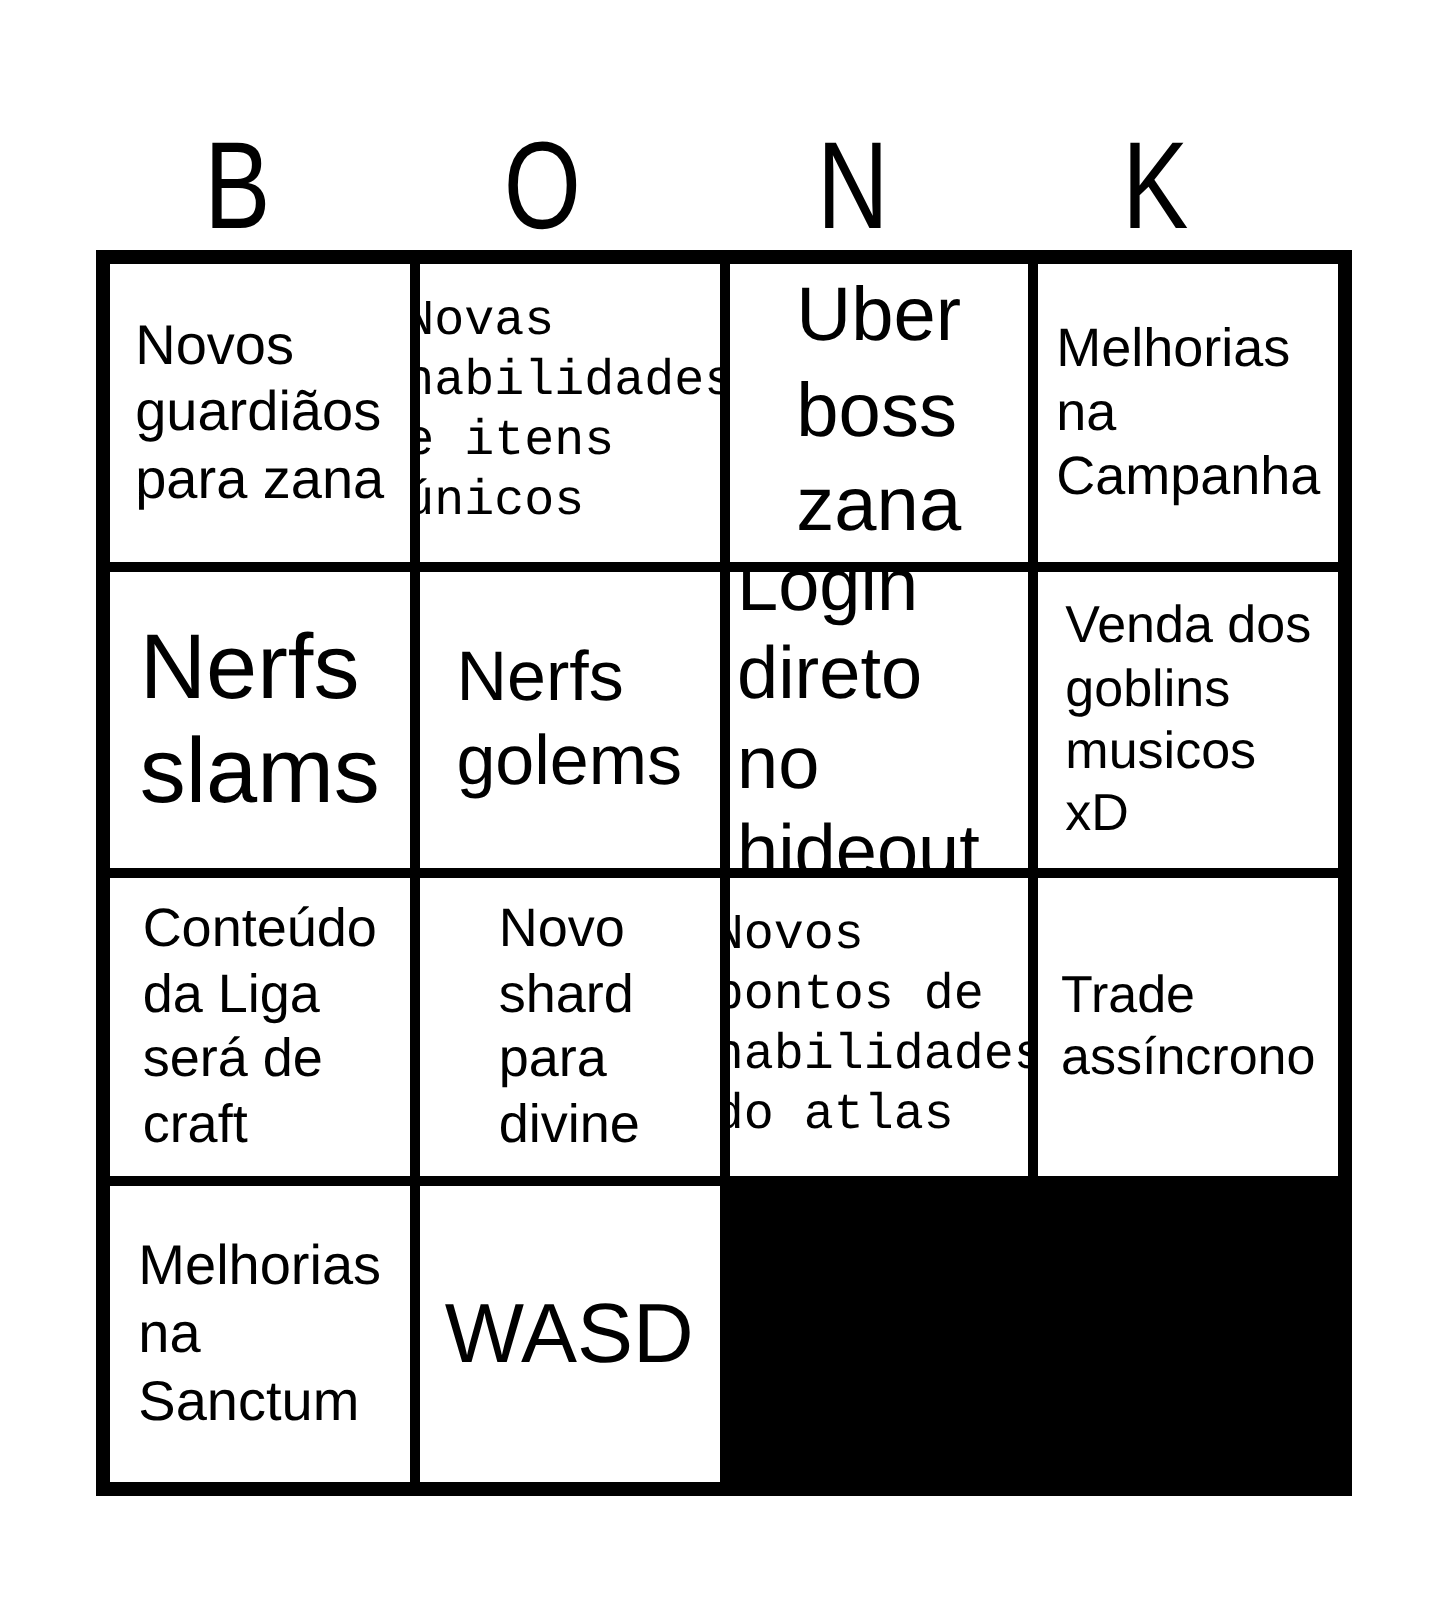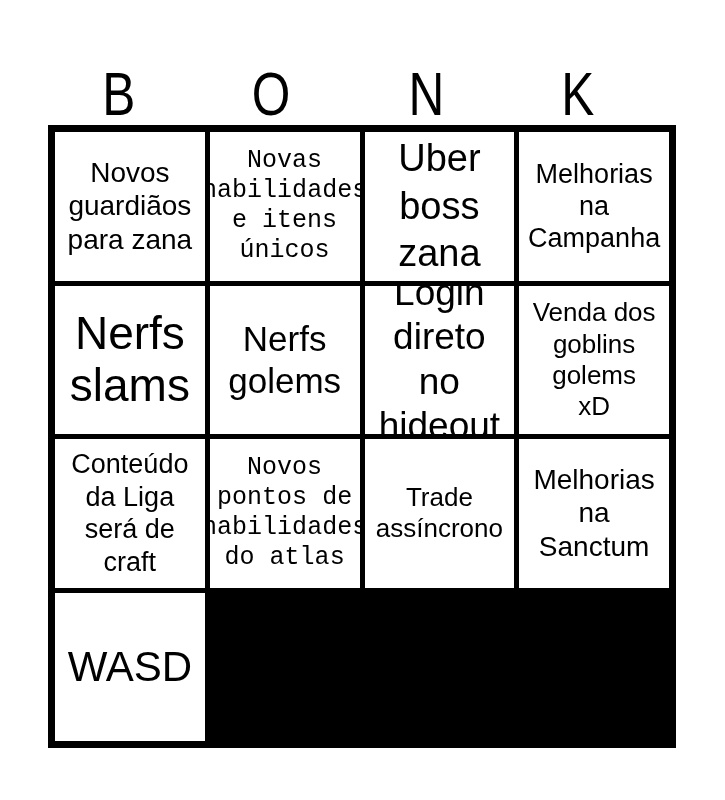--- a/index.html
+++ b/index.html
@@ -52,21 +52,21 @@
     grid-template-columns: repeat(4, 1fr);
     grid-template-rows: repeat(4, 1fr);
     gap: 5px;
   }
   .cell {
     box-sizing: border-box;
     background: #ffffff;
     display: flex;
     align-items: center;
     justify-content: center;
-    text-align: center;
+    text-align: left;
     white-space: pre-line;
     line-height: 1.2;
     padding: 2px 4px;
     overflow: hidden;
     cursor: pointer;
     color: #000000;
   }
   .fs25 { font-size: 25px; font-family: Liberation Mono, monospace; }
   .fs26 { font-size: 26px; }
   .fs27 { font-size: 27px; }
@@ -107,27 +107,31 @@
 
     <div class="cell fs46">Nerfs
 slams</div>
     <div class="cell fs35">Nerfs
 golems</div>
     <div class="cell fs30">Login
 direto no
 hideout</div>
     <div class="cell fs26">Venda dos
 goblins
-golems
+musicos
 xD</div>
 
     <div class="cell fs27">Conteúdo
 da Liga
 será de
 craft</div>
+    <div class="cell fs27">Novo
+shard
+para
+divine</div>
     <div class="cell fs25">Novos
 pontos de
 habilidades
 do atlas</div>
     <div class="cell fs26">Trade
 assíncrono</div>
 
     <div class="cell fs28">Melhorias
 na
 Sanctum</div>

